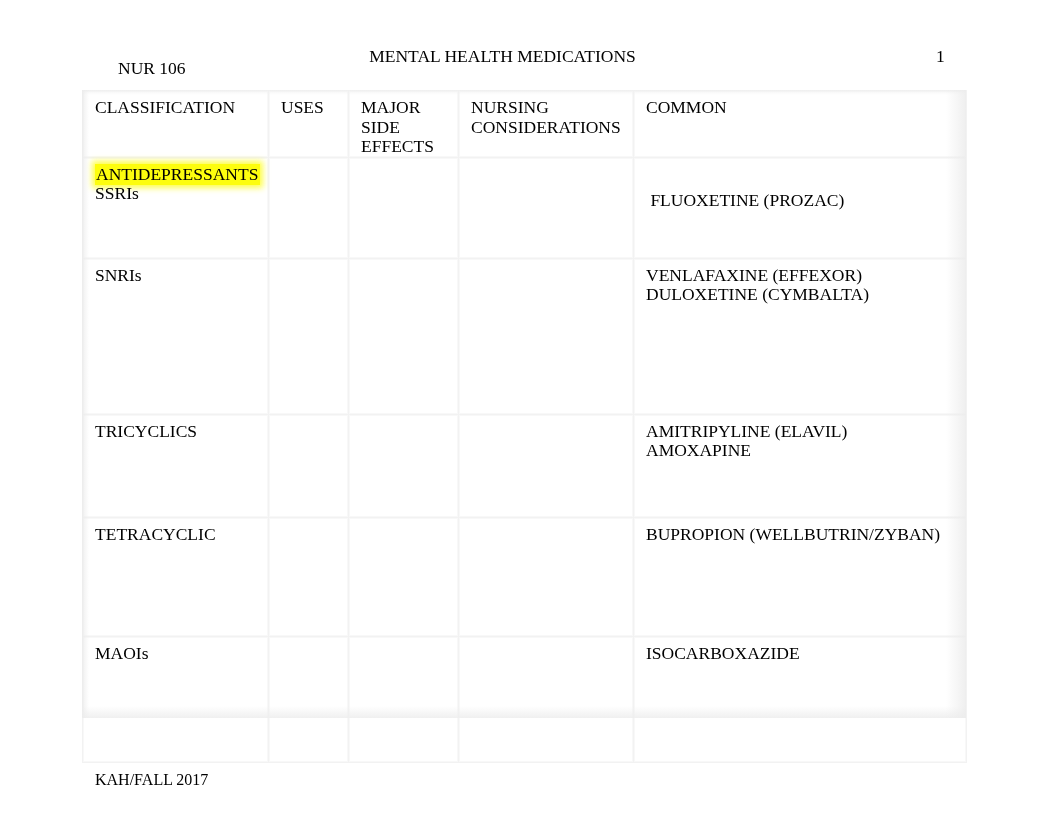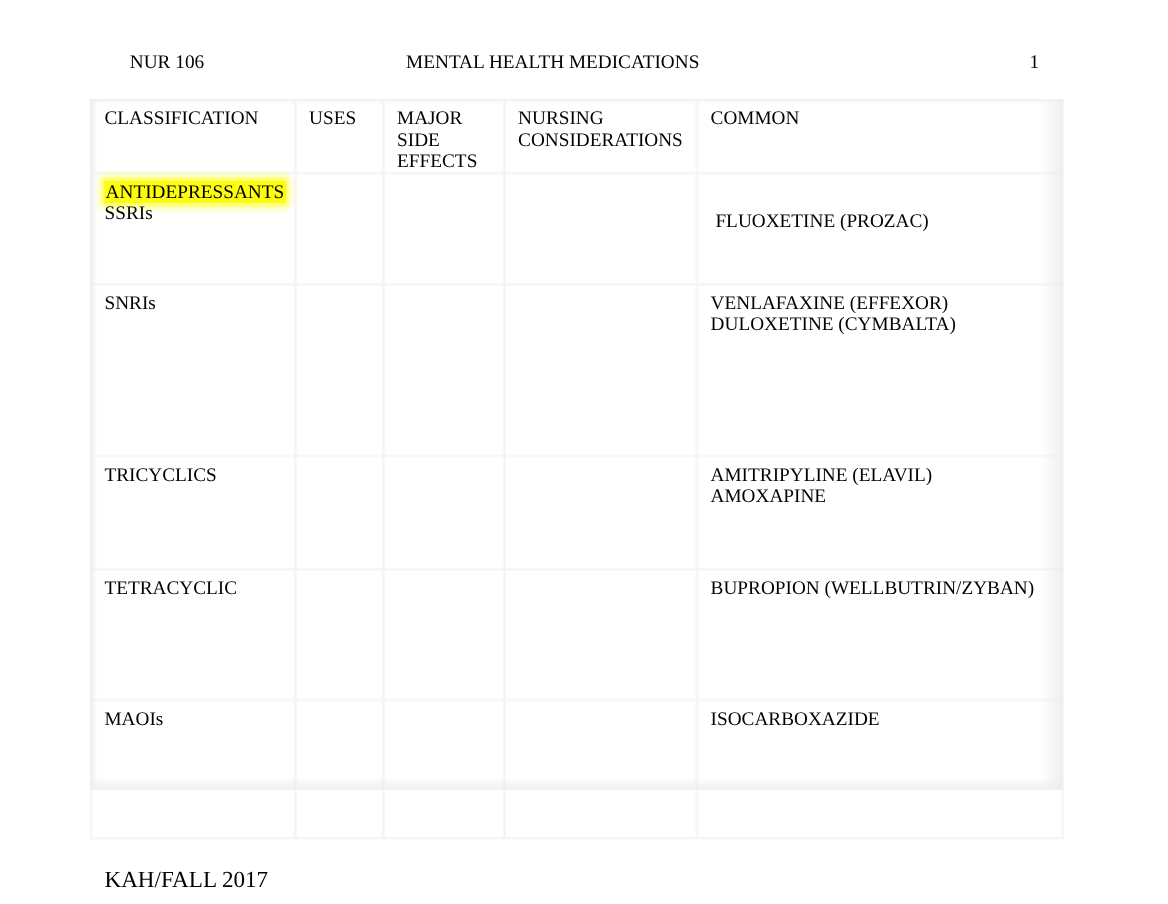--- a/index.html
+++ b/index.html
@@ -22,21 +22,21 @@
   .page-header {
     position: absolute;
     left: 0;
     top: 44px;
     width: 1062px;
     height: 24px;
   }
   .hdr-course {
     position: absolute;
     left: 118px;
-    top: 0;
+    top: 12px;
     font-size: 17.5px;
     line-height: 24px;
     white-space: nowrap;
   }
   .hdr-title {
     position: absolute;
     left: 0;
     top: 0;
     width: 1005px;
     text-align: center;
@@ -120,22 +120,22 @@
   .hl {
     background: #fdfd0e;
     box-shadow: 0 0 6px 3px rgba(253,253,14,0.75);
     padding: 0 2px 1px 1px;
   }
 
   
   .page-footer {
     position: absolute;
     left: 95px;
-    top: 787px;
-    font-size: 21px;
+    top: 768px;
+    font-size: 16px;
     line-height: 24px;
     white-space: nowrap;
   }
 </style>
 </head>
 <body>
 
 <div class="page-header">
   <div class="hdr-course">NUR 106</div>
   <div class="hdr-title">MENTAL HEALTH MEDICATIONS</div>

